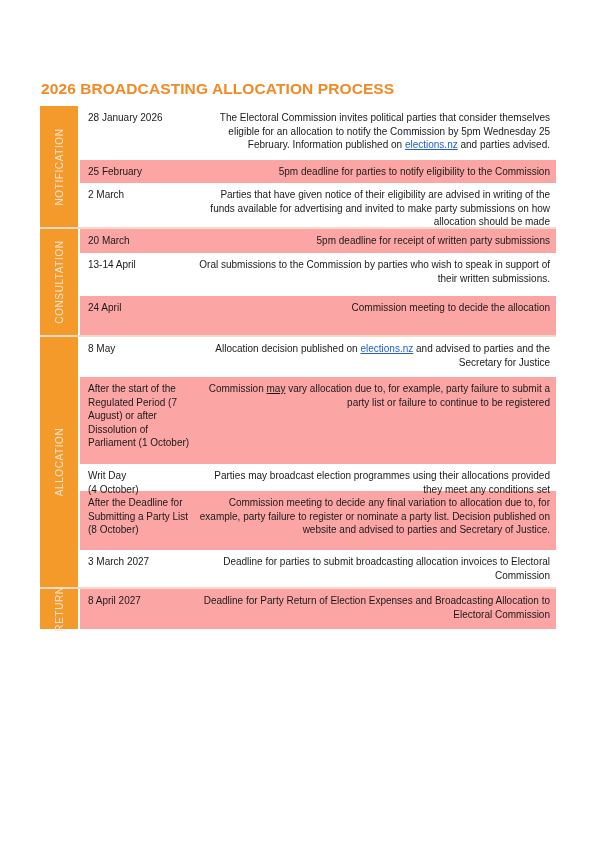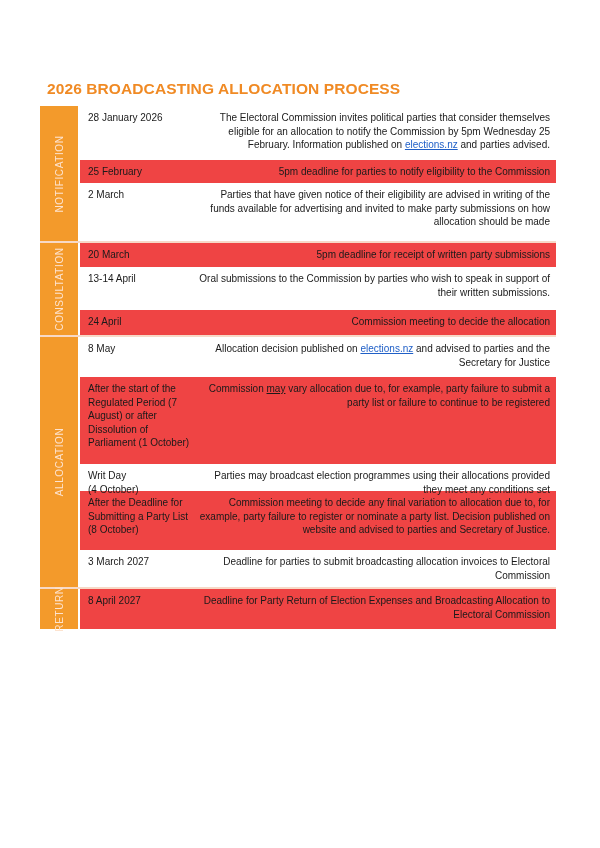--- a/index.html
+++ b/index.html
@@ -2,21 +2,21 @@
 <html><head>
 <meta charset="utf-8">
 <style>
   html, body { margin: 0; padding: 0; background: #ffffff; }
   body {
     width: 600px; height: 848px; position: relative; overflow: hidden;
     font-family: "Liberation Sans", sans-serif;
     color: #1a1a1a;
   }
   .title {
-    position: absolute; left: 47px; top: 80px;
+    position: absolute; left: 41px; top: 80px;
     font-size: 15.5px; font-weight: bold; color: #f08a24;
     letter-spacing: 0.1px;
   }
   .table {
     position: absolute; left: 40px; top: 106px; width: 516px;
   }
   .section {
     display: flex; position: relative;
     border-top: 2px solid #f7d9c7;
   }
@@ -32,21 +32,21 @@
     transform: translate(-50%, -50%) rotate(-90deg);
     color: #fde3cf; font-size: 10px; letter-spacing: 0.6px;
     white-space: nowrap;
   }
   .rows { flex: 1; }
   .row {
     display: flex; box-sizing: border-box;
     padding: 5px 6px 5px 8px;
     font-size: 10px; line-height: 13.5px;
   }
-  .row.shaded { background: #ef4444; }
+  .row.shaded { background: #fca5a5; }
   .row .date { width: 105px; flex: 0 0 105px; padding-right: 4px; }
   .row .desc { flex: 1; padding-left: 2px; text-align: right; }
   a.link { color: #1f5fc7; text-decoration: underline; }
   u.em { text-decoration: underline; }
 </style>
 </head>
 <body>
 
 <div class="title">2026 BROADCASTING ALLOCATION PROCESS</div>
 
@@ -58,41 +58,41 @@
     </div>
     <div class="rows">
       <div class="row" style="height:54px">
         <div class="date">28 January 2026</div>
         <div class="desc"><span>The Electoral Commission invites political parties that consider themselves eligible for an allocation to notify the Commission by 5pm Wednesday 25 February. Information published on </span><a class="link">elections.nz</a><span> and parties advised.</span></div>
       </div>
       <div class="row shaded" style="height:23px">
         <div class="date">25 February</div>
         <div class="desc">5pm deadline for parties to notify eligibility to the Commission</div>
       </div>
-      <div class="row" style="height:58px">
+      <div class="row" style="height:44px">
         <div class="date">2 March</div>
         <div class="desc">Parties that have given notice of their eligibility are advised in writing of the funds available for advertising and invited to make party submissions on how allocation should be made</div>
       </div>
     </div>
   </div>
 
   <div class="section">
     <div class="section-label">
       <span>CONSULTATION</span>
     </div>
     <div class="rows">
       <div class="row shaded" style="height:24px">
         <div class="date">20 March</div>
         <div class="desc">5pm deadline for receipt of written party submissions</div>
       </div>
       <div class="row" style="height:43px">
         <div class="date">13-14 April</div>
         <div class="desc">Oral submissions to the Commission by parties who wish to speak in support of their written submissions.</div>
       </div>
-      <div class="row shaded" style="height:25px">
+      <div class="row shaded" style="height:39px">
         <div class="date">24 April</div>
         <div class="desc">Commission meeting to decide the allocation</div>
       </div>
     </div>
   </div>
 
   <div class="section">
     <div class="section-label">
       <span>ALLOCATION</span>
     </div>

